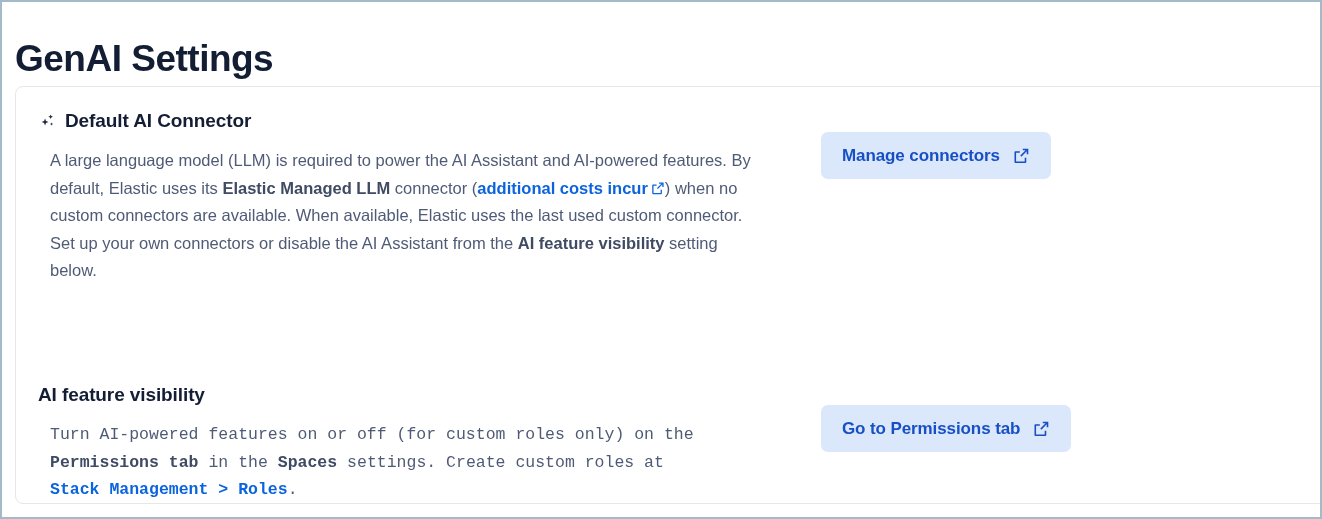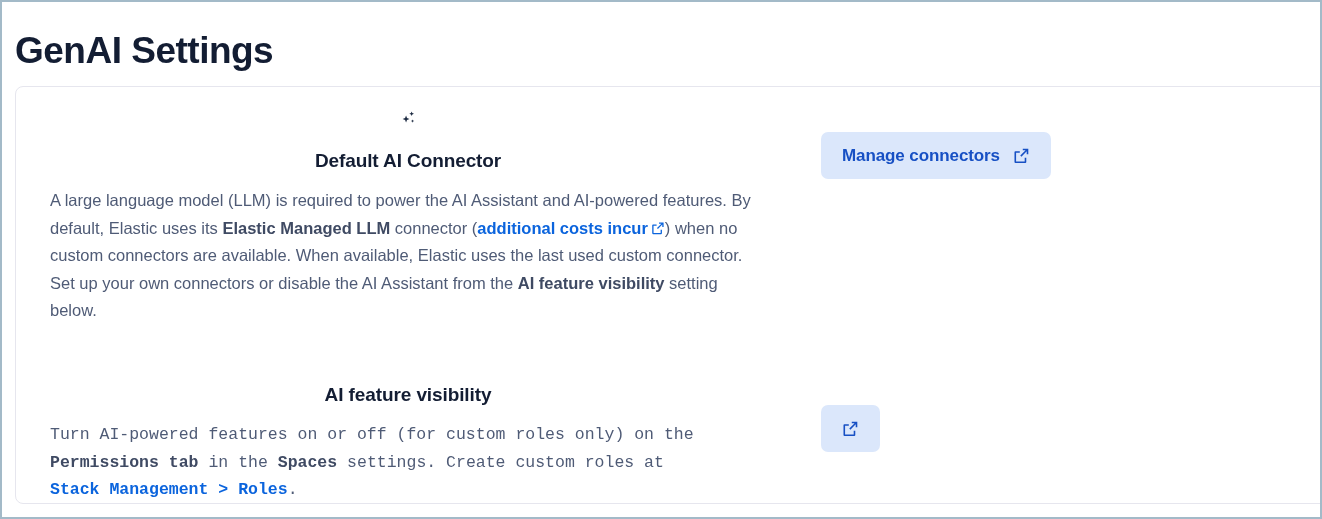--- a/index.html
+++ b/index.html
@@ -24,21 +24,21 @@
     box-sizing: border-box;
     border: 2px solid #a3bac8;
     background: #ffffff;
     overflow: hidden;
   }
 
   
   .page-title {
     position: absolute;
     left: 13px;
-    top: 0;
+    top: 8px;
     font-size: 37px;
     line-height: 48px;
     font-weight: 700;
     letter-spacing: -0.5px;
     color: #131d33;
     white-space: nowrap;
   }
 
   
   .settings-panel {
@@ -72,23 +72,22 @@
     flex: 1 1 auto;
     padding-left: 43px;
     padding-top: 23px;
   }
   .section-right.vis { padding-top: 22px; }
 
   
   .sec-head {
     display: flex;
     align-items: center;
-    gap: 22px;
+    gap: 9px;
     margin: 0 0 14px 0;
-    flex-direction: column;
   }
   .sec-head-title {
     font-size: 19px;
     line-height: 24px;
     font-weight: 700;
     color: #131d33;
     letter-spacing: -0.1px;
   }
   .sparkle-icon {
     display: inline-block;
@@ -207,20 +206,21 @@
         <div class="section-left">
           <div class="sec-head">
             <span class="sec-head-title">AI feature visibility</span>
           </div>
 
           <p class="sec-body vis-body"><span>Turn AI-powered features on or off (for custom roles only) on the </span><b>Permissions tab</b><span> in the </span><b>Spaces</b><span> settings. Create custom roles at </span><a class="inline-link" href="#">Stack Management &gt; Roles</a><span>.</span></p>
         </div>
 
         <div class="section-right vis">
           <button class="pill-btn">
+            <span>Go to Permissions tab</span>
             <span class="ext-icon">
               <svg viewBox="0 0 16 16" width="17" height="17" aria-hidden="true">
                 <path d="M2.4 4.0 h4.0 v1.5 h-3.5 v8.1 h8.1 v-3.5 h1.5 v4.0 a0.9 0.9 0 0 1 -0.9 0.9 h-9.3 a0.9 0.9 0 0 1 -0.9 -0.9 v-9.3 a0.9 0.9 0 0 1 0.9 -0.9 z" fill="#1750c4"></path>
                 <path d="M9.2 1.6 h5.2 v5.2 h-1.5 v-2.7 l-5.0 5.0 l-1.05 -1.05 l5.0 -5.0 h-2.65 z" fill="#1750c4"></path>
               </svg>
             </span>
           </button>
         </div>
 
       </div>

